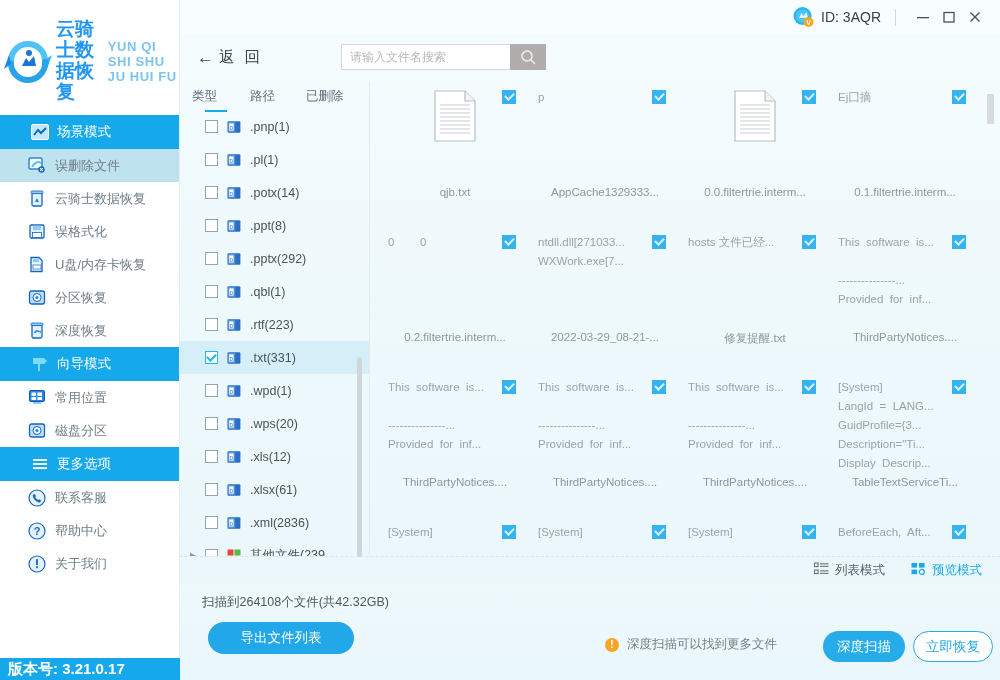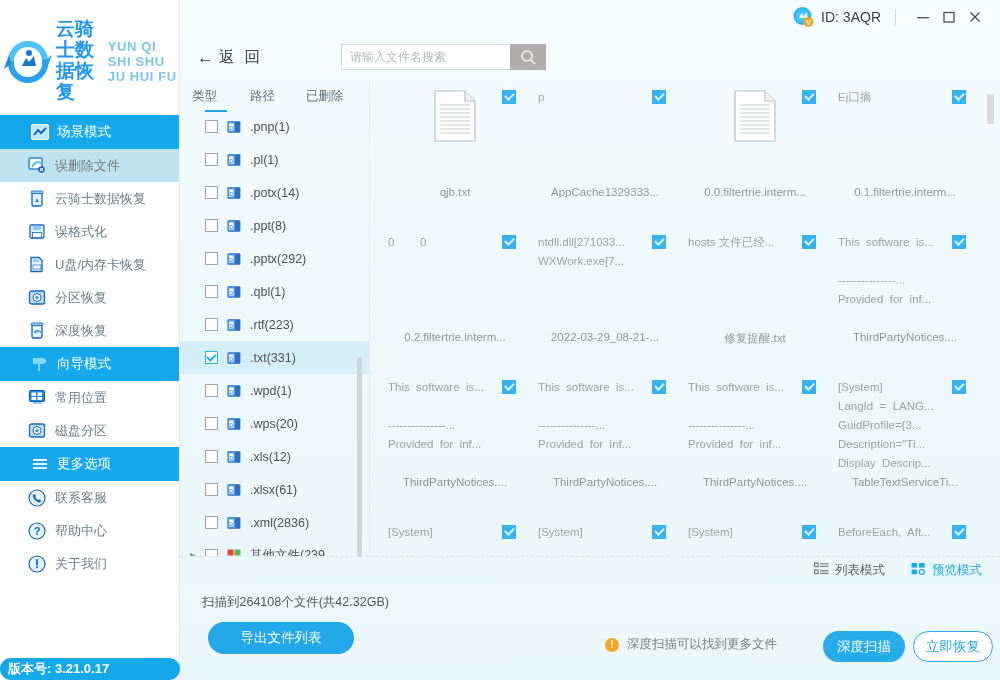--- a/index.html
+++ b/index.html
@@ -52,22 +52,22 @@
     cursor: pointer; background: #fff;
   }
   .nav-item.active { background: #bfe2ef; }
   .nav-item .ni-ico {
     width: 19px; height: 19px; flex: 0 0 19px;
     display: inline-flex; align-items: center; justify-content: center;
   }
   .version-bar {
     position: absolute; bottom: 0; left: 0; width: 180px;
     height: 22px; background: #15a8ea; color: #fff;
-    font-size: 13px; display: flex; align-items: center;
-    padding-left: 8px; font-weight: bold; border-radius: 11px;
+    font-size: 15px; display: flex; align-items: center;
+    padding-left: 8px; font-weight: bold;
   }
 
   
   #main {
     flex: 1; height: 680px; position: relative;
     background: linear-gradient(180deg,#f5fcfe 0%, #eef9fc 45%, #e9f6fb 100%);
     display: flex; flex-direction: column;
   }
   
   .titlebar {

